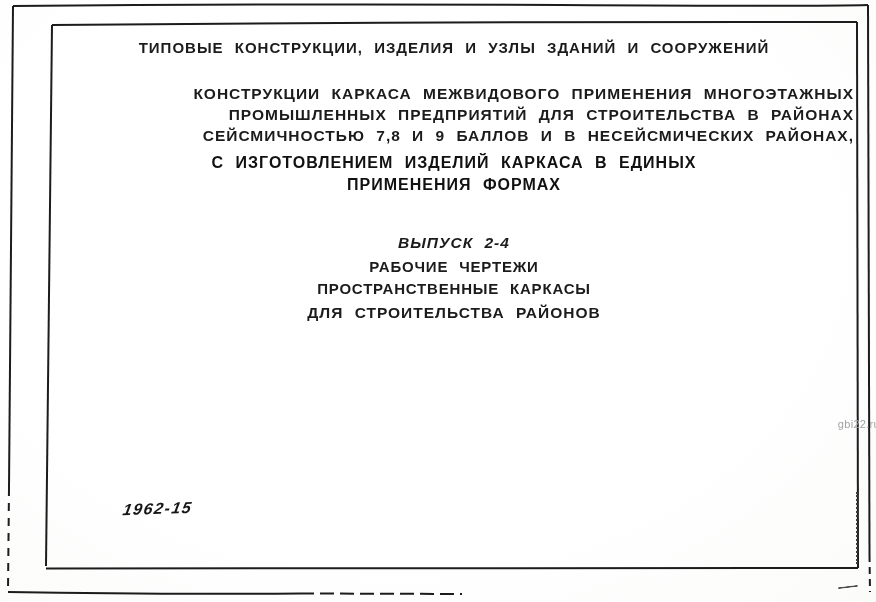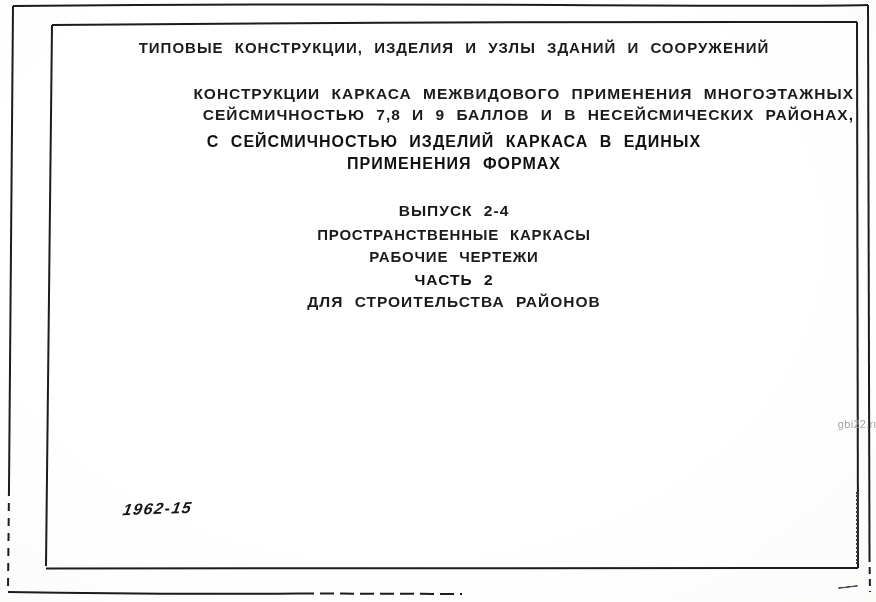--- a/index.html
+++ b/index.html
@@ -61,24 +61,25 @@
   .description div { white-space: nowrap; }
   .emphasis {
     margin-top: 6px;
     font-size: 16px;
     font-weight: 700;
     line-height: 22px;
     color: #111;
   }
   .emphasis div { white-space: nowrap; }
   .issue-label {
-    margin-top: 27px;
+    margin-top: 38px;
     font-size: 15.5px;
     font-weight: 700;
     white-space: nowrap;
+    font-style: italic;
   }
   .issue-lines {
     margin-top: 4px;
     font-size: 15px;
     font-weight: 700;
     line-height: 22px;
   }
   .issue-lines div { white-space: nowrap; letter-spacing: 0.8px; }
   .part-label {
     margin-top: 3px;
@@ -157,36 +158,36 @@
   </g>
 </svg>
 
 <div class="content">
 
   <div class="header-line">ТИПОВЫЕ КОНСТРУКЦИИ, ИЗДЕЛИЯ И УЗЛЫ ЗДАНИЙ И СООРУЖЕНИЙ</div>
 
 
   <div class="description">
     <div>КОНСТРУКЦИИ КАРКАСА МЕЖВИДОВОГО ПРИМЕНЕНИЯ МНОГОЭТАЖНЫХ</div>
+    <div>ПРОМЫШЛЕННЫХ ПРЕДПРИЯТИЙ ДЛЯ СТРОИТЕЛЬСТВА В РАЙОНАХ</div>
     <div>СЕЙСМИЧНОСТЬЮ 7,8 И 9 БАЛЛОВ И В НЕСЕЙСМИЧЕСКИХ РАЙОНАХ,</div>
   </div>
 
   <div class="emphasis">
-    <div>С СЕЙСМИЧНОСТЬЮ ИЗДЕЛИЙ КАРКАСА В ЕДИНЫХ</div>
+    <div>С ИЗГОТОВЛЕНИЕМ ИЗДЕЛИЙ КАРКАСА В ЕДИНЫХ</div>
     <div>ПРИМЕНЕНИЯ ФОРМАХ</div>
   </div>
 
   <div class="issue-label">ВЫПУСК 2-4</div>
 
   <div class="issue-lines">
+    <div>РАБОЧИЕ ЧЕРТЕЖИ</div>
     <div>ПРОСТРАНСТВЕННЫЕ КАРКАСЫ</div>
-    <div>РАБОЧИЕ ЧЕРТЕЖИ</div>
   </div>
 
-  <div class="part-label">ЧАСТЬ 2</div>
 
   <div class="part-subtitle">ДЛЯ СТРОИТЕЛЬСТВА РАЙОНОВ</div>
 
 </div>
 
 <div class="handwritten">1962-15</div>
 
 <div class="watermark">gbi22.ru</div>
 
 <div class="artifact-tilde"></div>

